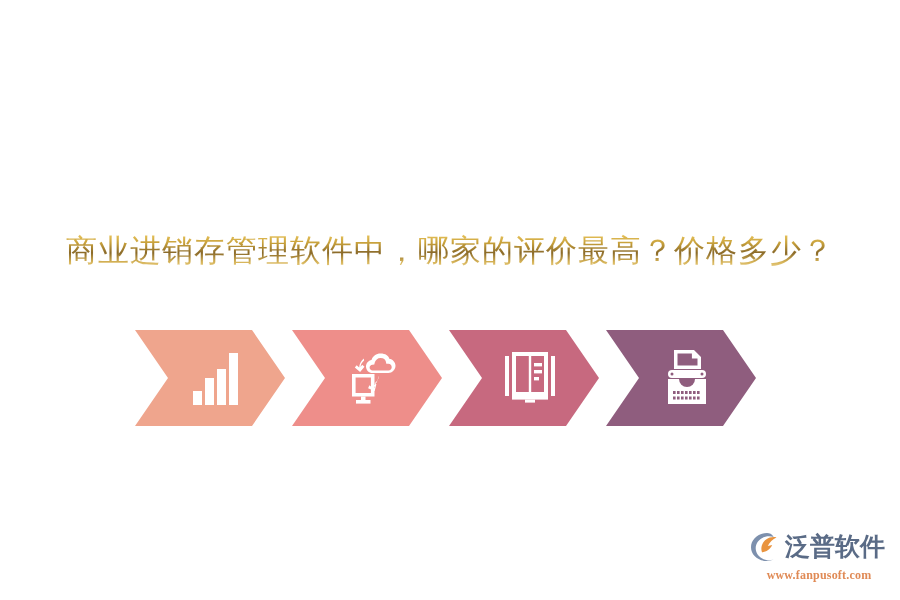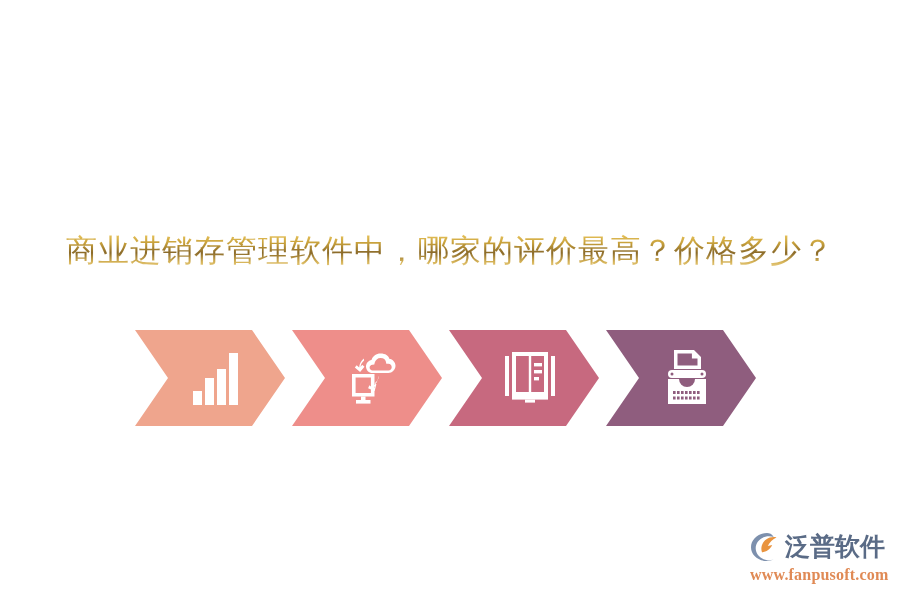--- a/index.html
+++ b/index.html
@@ -98,21 +98,21 @@
     font-size: 25px;
     font-weight: bold;
     color: #5a6b86;
     letter-spacing: 0px;
     padding-left: 3px;
     line-height: 30px;
     white-space: nowrap;
   }
   .logo-url {
     font-family: "Liberation Serif", "DejaVu Serif", serif;
-    font-size: 16px;
+    font-size: 12px;
     font-weight: bold;
     color: #e08a55;
     letter-spacing: 0.2px;
     text-align: center;
     line-height: 18px;
     white-space: nowrap;
   }
 </style>
 </head>
 <body>

